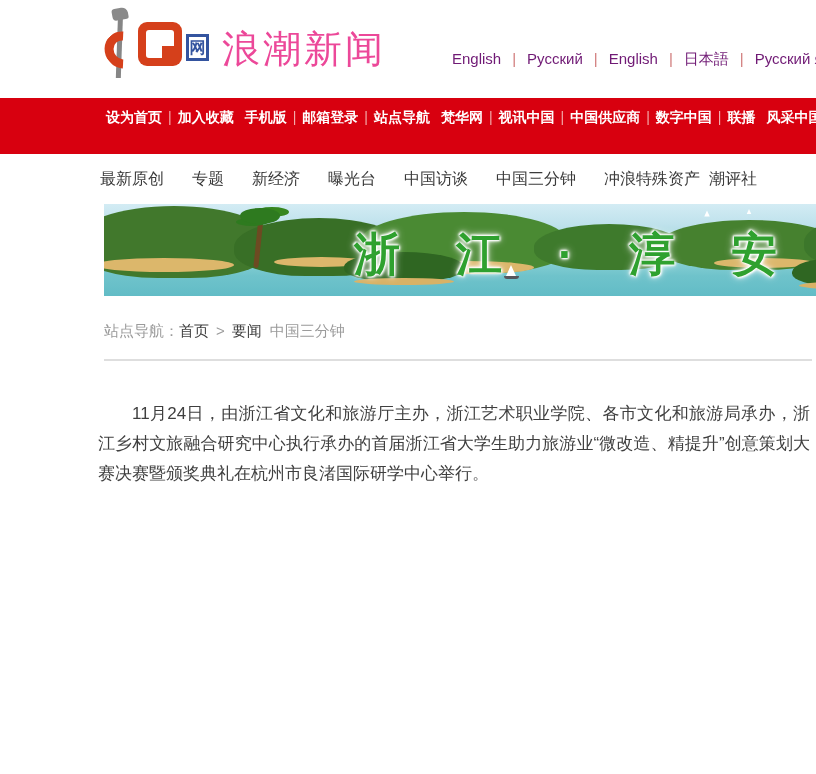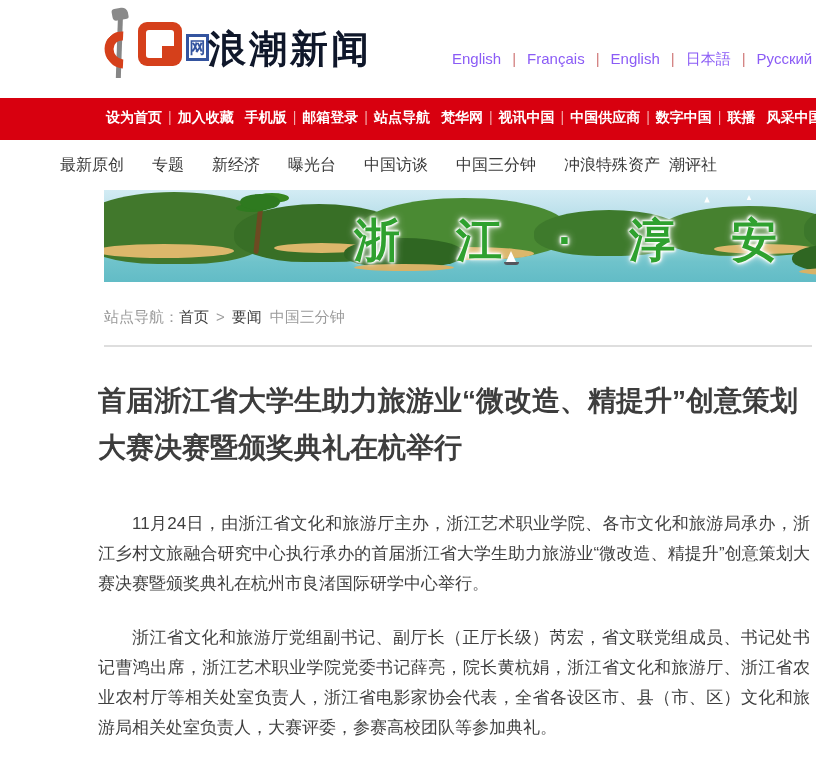--- a/index.html
+++ b/index.html
@@ -16,37 +16,37 @@
   .brush { position: absolute; left: 13px; top: 4px; width: 5px; height: 68px; background: #868686; transform: rotate(2deg); }
   .brush::before { content: ""; position: absolute; left: -6px; top: -2px; width: 16px; height: 12px; background: #8a8a8a; border-radius: 3px 6px 2px 4px; transform: rotate(-12deg); }
   .zhong-arc { position: absolute; left: 0; top: 26px; width: 38px; height: 36px; border: 9px solid #d5401b; border-radius: 50%; border-top-color: transparent; border-right-color: transparent; transform: rotate(48deg); }
   .guo { position: absolute; left: 34px; top: 16px; width: 44px; height: 44px; background: #d5401b; border-radius: 9px; }
   .guo-in { position: absolute; left: 8px; top: 8px; right: 8px; bottom: 8px; background: #fff; border-radius: 3px; }
   .guo-core { position: absolute; left: 16px; top: 16px; width: 12px; height: 12px; background: #d5401b; }
   .wang-box { position: absolute; left: 82px; top: 28px; width: 23px; height: 27px; border: 3px solid #34549f; background: #fff; color: #34549f; font-size: 16px; font-weight: bold; text-align: center; line-height: 21px; }
   .domains { position: absolute; left: 10px; top: 58px; font-family: "DejaVu Sans Mono", monospace; font-size: 12px; line-height: 14px; color: #111; white-space: nowrap; background: rgba(255,255,255,.0); }
   .domains .d2 { padding-left: 4px; }
 
-  .brand { position: absolute; left: 208px; top: 24px; font-size: 38px; font-weight: bold; color: #0f172a; letter-spacing: 3px; white-space: nowrap; }
+  .brand { position: absolute; left: 222px; top: 24px; font-size: 38px; font-weight: normal; color: #ec4899; letter-spacing: 3px; white-space: nowrap; }
 
   .langs { position: absolute; left: 452px; top: 50px; font-size: 15px; color: #c00000; white-space: nowrap; }
-  .langs a { color: #8b5cf6; text-decoration: none; cursor: pointer; }
+  .langs a { color: #701a75; text-decoration: none; cursor: pointer; }
   .langs .lsep { color: #d07a7a; margin: 0 11px; }
 
   
   .redbar {
-    height: 42px; line-height: 38px; background: #d8000f; color: #fff;
+    height: 56px; line-height: 38px; background: #d8000f; color: #fff;
     font-size: 14px; font-weight: bold; padding-left: 106px; white-space: nowrap;
   }
   .redbar span { cursor: pointer; }
   .redbar .sep { color: #f3aaaa; font-weight: normal; margin: 0 6px; cursor: default; }
   .redbar .gap { margin-right: 11px; }
 
   
-  .subnav { height: 50px; line-height: 50px; padding-left: 60px; font-size: 16px; color: #3a3a3a; white-space: nowrap; }
+  .subnav { height: 50px; line-height: 50px; padding-left: 100px; font-size: 16px; color: #3a3a3a; white-space: nowrap; }
   .subnav span { margin-right: 28px; cursor: pointer; }
   .subnav span.tight { margin-right: 9px; }
   .subnav span:last-child { margin-right: 0; }
 
   
   .banner { position: relative; margin-left: 104px; width: 1000px; height: 92px; overflow: hidden; cursor: pointer;
     background: linear-gradient(#d3ecf4 0%, #bfe2ec 22%, #a6d8dd 40%, #8ed2d6 58%, #6fc3cb 78%, #62bcc6 100%); }
   .hill { position: absolute; border-radius: 50% 50% 42% 42%; }
   .h1 { left: -30px; top: 2px;  width: 200px; height: 72px; background: #41782c; }
   .h2 { left: 130px; top: 14px; width: 170px; height: 58px; background: #386f26; }
@@ -101,21 +101,21 @@
     <div class="zhong-arc"></div>
     <div class="guo">
       <div class="guo-in">
           <div class="guo-core"></div>
         </div>
     </div>
     <div class="wang-box">网</div>
   </div>
   <div class="brand">浪潮新闻</div>
   <div class="langs">
-    <a>English</a><span class="lsep">|</span><a>Français</a><span class="lsep">|</span><a>English</a><span class="lsep">|</span><a>日本語</a><span class="lsep">|</span><a>Русский язык</a>
+    <a>English</a><span class="lsep">|</span><a>Русский</a><span class="lsep">|</span><a>English</a><span class="lsep">|</span><a>日本語</a><span class="lsep">|</span><a>Русский язык</a>
   </div>
 </div>
 
 <div class="redbar">
   <span>设为首页</span><span class="sep">|</span><span class="gap">加入收藏</span><span>手机版</span><span class="sep">|</span><span>邮箱登录</span><span class="sep">|</span><span class="gap">站点导航</span><span>梵华网</span><span class="sep">|</span><span>视讯中国</span><span class="sep">|</span><span>中国供应商</span><span class="sep">|</span><span>数字中国</span><span class="sep">|</span><span class="gap">联播</span><span>风采中国</span>
 </div>
 
 <div class="subnav">
   <span>最新原创</span><span>专题</span><span>新经济</span><span>曝光台</span><span>中国访谈</span><span>中国三分钟</span><span class="tight">冲浪特殊资产</span><span>潮评社</span>
 </div>
@@ -142,18 +142,16 @@
   <div class="boat b3"></div>
   <div class="banner-title">浙江·淳安</div>
 </div>
 
 <div class="breadcrumb">
   <span>站点导航：</span><span class="dark">首页</span><span class="arrow">&gt;</span><span class="dark">要闻</span><span class="cur">中国三分钟</span>
 </div>
 <div class="divider"></div>
 
 <div class="article">
-  <h1 class="title">首届浙江省大学生助力旅游业“微改造、精提升”创意策划大赛决赛暨颁奖典礼在杭举行</h1>
   <div class="bodytext">
     <p class="p1">11月24日，由浙江省文化和旅游厅主办，浙江艺术职业学院、各市文化和旅游局承办，浙江乡村文旅融合研究中心执行承办的首届浙江省大学生助力旅游业“微改造、精提升”创意策划大赛决赛暨颁奖典礼在杭州市良渚国际研学中心举行。</p>
-    <p class="p2">浙江省文化和旅游厅党组副书记、副厅长（正厅长级）芮宏，省文联党组成员、书记处书记曹鸿出席，浙江艺术职业学院党委书记薛亮，院长黄杭娟，浙江省文化和旅游厅、浙江省农业农村厅等相关处室负责人，浙江省电影家协会代表，全省各设区市、县（市、区）文化和旅游局相关处室负责人，大赛评委，参赛高校团队等参加典礼。</p>
   </div>
 </div>
 
 </body></html>

